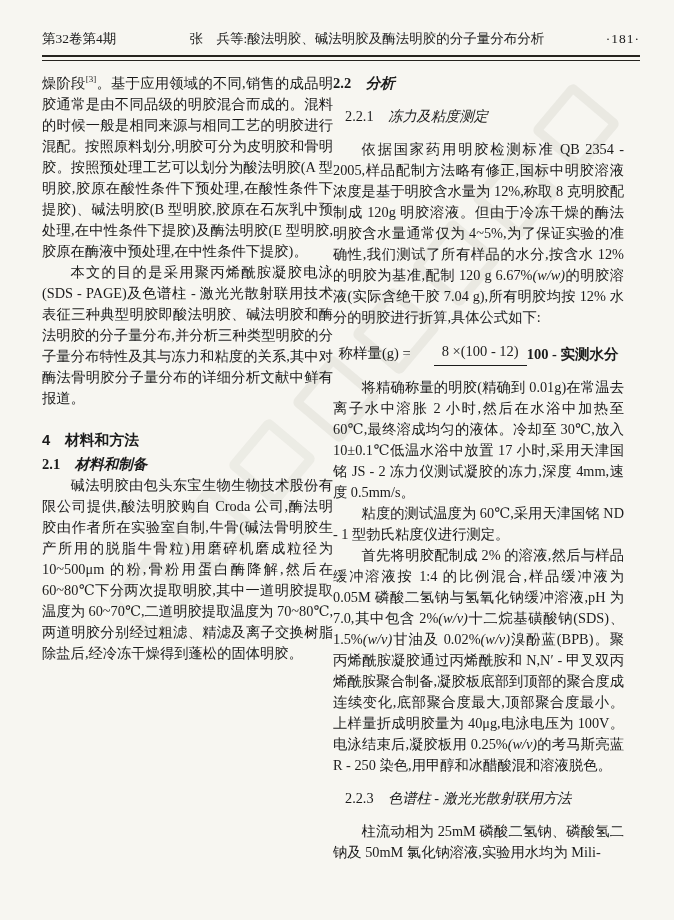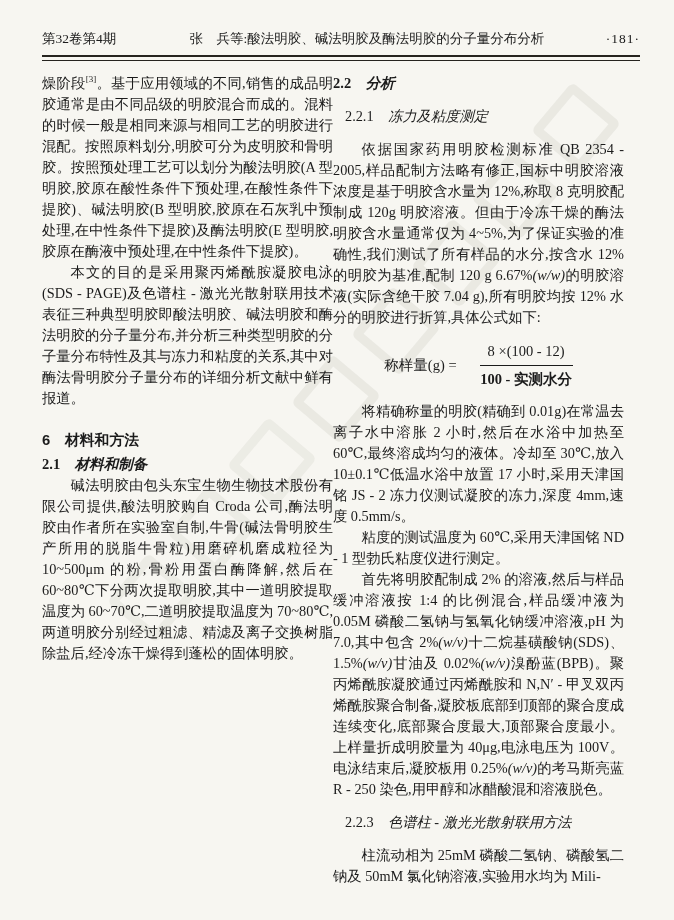--- a/index.html
+++ b/index.html
@@ -73,21 +73,21 @@
   }
   .h2{margin:0;font-weight:700;font-size:14.5px;}
   .h2 em,.h3 em{font-style:italic;}
   .h3{margin:12px;font-size:14.3px;}
   .formula{
     margin:13px 0 11px;
     display:flex;justify-content:center;align-items:center;
     font-size:14.5px;text-indent:0;
   }
   .frac{
-    display:inline-flex;flex-direction:column;
+    display:inline-flex;flex-direction:row;
     text-align:center;margin-left:23px;
   }
   .f-num{padding:0 8px 3px;border-bottom:1.5px solid var(--ink);}
   .f-den{padding-top:3px;font-weight:bold;}
 </style>
 </head>
 <body>
 
 <div class="page">
 
@@ -112,21 +112,21 @@
 
   <div class="header-rule">
     <div class="rule-thick"></div>
     <div class="rule-thin"></div>
   </div>
 
   <main class="columns">
     <section class="col" id="col-left">
         <p class="p"><span>燥阶段</span><sup>[3]</sup><span>。基于应用领域的不同,销售的成品明胶通常是由不同品级的明胶混合而成的。混料的时候一般是相同来源与相同工艺的明胶进行混配。按照原料划分,明胶可分为皮明胶和骨明胶。按照预处理工艺可以划分为酸法明胶(A 型明胶,胶原在酸性条件下预处理,在酸性条件下提胶)、碱法明胶(B 型明胶,胶原在石灰乳中预处理,在中性条件下提胶)及酶法明胶(E 型明胶,胶原在酶液中预处理,在中性条件下提胶)。</span></p>
         <p class="p indent"><span>本文的目的是采用聚丙烯酰胺凝胶电泳(SDS - PAGE)及色谱柱 - 激光光散射联用技术表征三种典型明胶即酸法明胶、碱法明胶和酶法明胶的分子量分布,并分析三种类型明胶的分子量分布特性及其与冻力和粘度的关系,其中对酶法骨明胶分子量分布的详细分析文献中鲜有报道。</span></p>
-        <div class="h1"><span>6　材料和方法</span></div>
+        <div class="h1"><span>4　材料和方法</span></div>
         <div class="h2"><span>2.1　</span><em>材料和制备</em></div>
         <p class="p indent"><span>碱法明胶由包头东宝生物生物技术股份有限公司提供,酸法明胶购自 Croda 公司,酶法明胶由作者所在实验室自制,牛骨(碱法骨明胶生产所用的脱脂牛骨粒)用磨碎机磨成粒径为 10~500μm 的粉,骨粉用蛋白酶降解,然后在 60~80℃下分两次提取明胶,其中一道明胶提取温度为 60~70℃,二道明胶提取温度为 70~80℃,两道明胶分别经过粗滤、精滤及离子交换树脂除盐后,经冷冻干燥得到蓬松的固体明胶。</span></p>
       </section>
     <section class="col" id="col-right">
         <div class="h2"><span>2.2　</span><em>分析</em></div>
         <div class="h3"><span>2.2.1　</span><em>冻力及粘度测定</em></div>
         <p class="p indent"><span>依据国家药用明胶检测标准 QB 2354 - 2005,样品配制方法略有修正,国标中明胶溶液浓度是基于明胶含水量为 12%,称取 8 克明胶配制成 120g 明胶溶液。但由于冷冻干燥的酶法明胶含水量通常仅为 4~5%,为了保证实验的准确性,我们测试了所有样品的水分,按含水 12% 的明胶为基准,配制 120 g 6.67%</span><em>(w/w)</em><span>的明胶溶液(实际含绝干胶 7.04 g),所有明胶均按 12% 水分的明胶进行折算,具体公式如下:</span></p>
         <div class="formula">
           <span class="f-lhs">称样量(g) =</span>
           <span class="frac">

